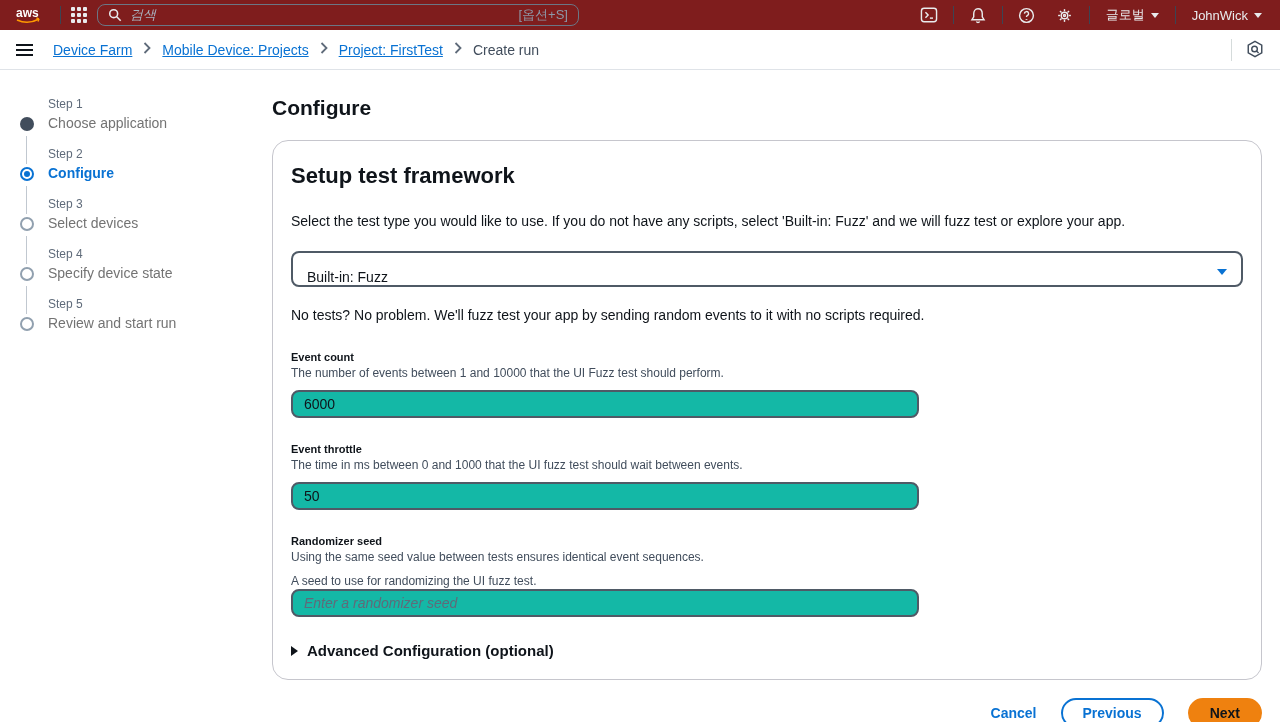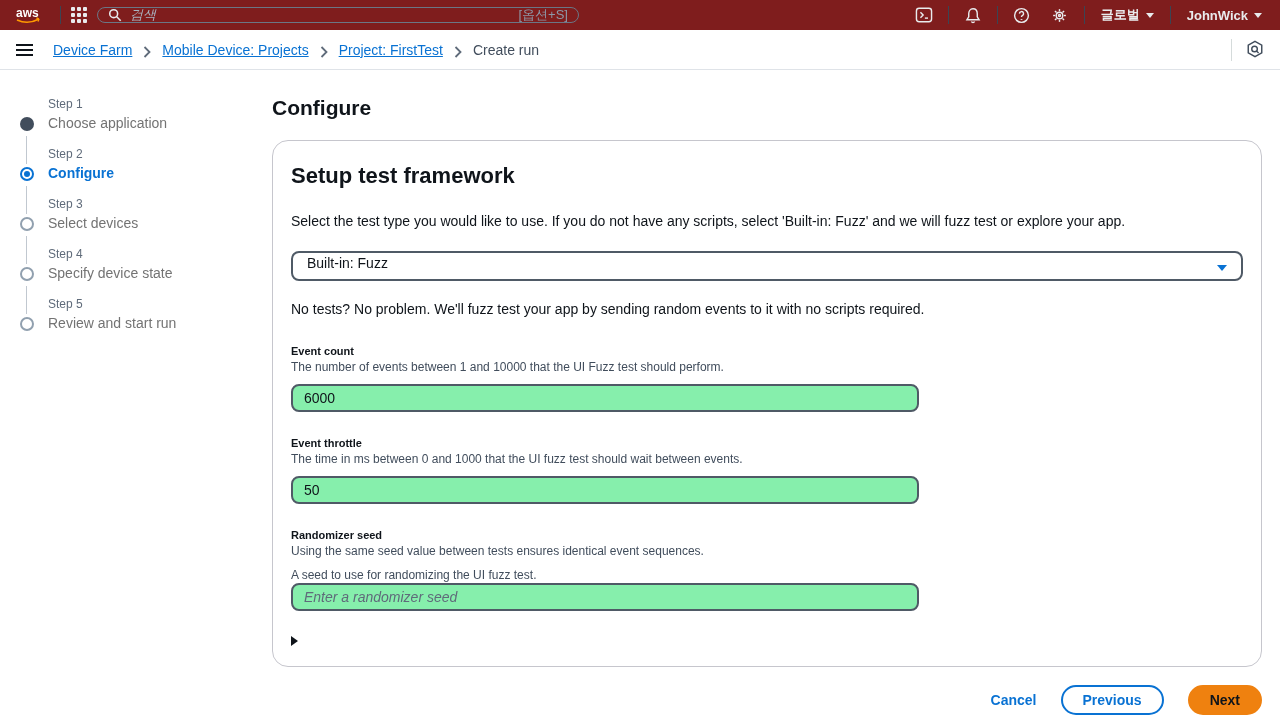--- a/index.html
+++ b/index.html
@@ -13,37 +13,37 @@
   
   .topbar {
     height:30px; background:#7f1d1d; color:#e9ebed;
     display:flex; align-items:center; padding:0 12px; gap:10px;
   }
   .tb-divider { width:1px; height:18px; background:#3b4554; flex:0 0 auto; }
   .aws-logo { display:flex; align-items:center; margin-right:4px; }
   .apps-grid { display:grid; grid-template-columns:repeat(3,4px); grid-template-rows:repeat(3,4px); gap:2px; cursor:pointer; }
   .apps-grid span { width:4px; height:4px; background:#e9ebed; border-radius:1px; }
   .search-box {
-    width:482px; height:16px; border:1px solid #6b7685; border-radius:8px;
+    width:482px; height:22px; border:1px solid #6b7685; border-radius:8px;
     display:flex; align-items:center; gap:8px; padding:0 10px;
     color:#a9b4c0; font-size:13px; cursor:text; margin-right:auto;
   }
   .search-ph { font-style:italic; flex:1; }
   .search-shortcut { color:#8d98a8; font-style:normal; }
   .tb-icon { width:28px; height:24px; display:flex; align-items:center; justify-content:center; cursor:pointer; }
-  .tb-menu { display:flex; align-items:center; gap:6px; font-size:13px; font-weight:bold; color:#e9ebed; cursor:pointer; padding:0 6px; white-space:nowrap; }
+  .tb-menu { display:flex; align-items:center; gap:6px; font-size:13px; font-weight:normal; color:#e9ebed; cursor:pointer; padding:0 6px; white-space:nowrap; }
   .caret-down-light { width:0; height:0; border-left:4px solid transparent; border-right:4px solid transparent; border-top:5px solid #e9ebed; }
 
   
   .crumbbar {
     height:40px; display:flex; align-items:center; padding:0 16px;
     border-bottom:1px solid #dfe3e8; background:#fff;
   }
   .hamburger { margin-right:20px; cursor:pointer; display:flex; align-items:center; }
-  .crumbs { display:flex; align-items:flex-end; gap:11px; flex:1; }
+  .crumbs { display:flex; align-items:flex-start; gap:11px; flex:1; }
   .crumb-link { color:#0972d3; text-decoration:underline; cursor:pointer; }
   .crumb-current { color:#414d5c; }
   .crumb-sep { display:flex; align-items:center; }
   .crumb-right { display:flex; align-items:center; gap:14px; }
   .crumb-vdiv { width:1px; height:22px; background:#d5dbdb; }
 
   
   .layout { display:flex; align-items:flex-start; }
   .sidebar { width:252px; flex:0 0 252px; padding:27px 0 0 20px; }
   .step { position:relative; padding-left:28px; min-height:46px; margin-bottom:4px; }
@@ -61,34 +61,34 @@
   .page-title { font-size:21px; font-weight:bold; margin:2px 0 20px 0; }
 
   .card {
     border:1px solid #c6c6cd; border-radius:16px; background:#fff;
     padding:22px 18px 20px 18px;
   }
   .card-title { font-size:22px; font-weight:bold; margin:0 0 24px 0; }
   .intro { font-size:14px; margin-bottom:22px; }
   .select-box {
     height:30px; border:2px solid #4f5a66; border-radius:8px;
-    display:flex; align-items:flex-end; justify-content:space-between;
-    padding:8px 14px; font-size:14px; cursor:pointer; background:#fff;
+    display:flex; align-items:flex-start; justify-content:space-between;
+    padding:16px 14px; font-size:14px; cursor:pointer; background:#fff;
   }
   .caret-down-blue { width:0; height:0; border-left:5px solid transparent; border-right:5px solid transparent; border-top:6px solid #0972d3; }
   .note { font-size:14px; margin:20px 0 28px 0; }
 
   .field-group { margin-bottom:25px; }
   .field-label { font-size:11px; font-weight:bold; margin-bottom:3px; }
   .field-help { font-size:12px; color:#414d5c; line-height:15px; margin-bottom:9px; }
   .field-help.tight { margin-bottom:0; }
   .text-input {
     width:628px; height:28px; border:2px solid #4f5a66; border-radius:8px;
     padding:0 11px; font-size:14px; color:#0f141a;
-    font-family:"Liberation Sans", sans-serif; outline:none; background:#86efac;
+    font-family:"Liberation Sans", sans-serif; outline:none; background:#14b8a6;
   }
   .text-input::placeholder { font-style:italic; color:#5f6b7a; }
 
   .advanced-toggle { display:flex; align-items:center; gap:9px; margin-top:6px; cursor:pointer; }
   .tri-right { width:0; height:0; border-top:5px solid transparent; border-bottom:5px solid transparent; border-left:7px solid #0f141a; }
   .advanced-label { font-size:15px; font-weight:bold; }
 
   .footer-actions { display:flex; align-items:center; justify-content:flex-end; gap:24px; margin-top:18px; }
   .cancel-link { color:#0972d3; font-weight:bold; font-size:14px; cursor:pointer; text-decoration:none; }
   .btn { border-radius:20px; font-size:14px; font-weight:bold; padding:5px 20px; cursor:pointer; font-family:"Liberation Sans", sans-serif; }
@@ -278,20 +278,21 @@
 
       <div class="field-group">
         <div class="field-label">Randomizer seed</div>
         <div class="field-help">Using the same seed value between tests ensures identical event sequences.</div>
         <div class="field-help tight">A seed to use for randomizing the UI fuzz test.</div>
         <input class="text-input" type="text" placeholder="Enter a randomizer seed" style="">
       </div>
 
       <div class="advanced-toggle">
         <span class="tri-right"></span>
+        <span class="advanced-label">Advanced Configuration (optional)</span>
       </div>
     </section>
 
     <div class="footer-actions">
       <a class="cancel-link">Cancel</a>
       <button class="btn btn-secondary">Previous</button>
       <button class="btn btn-primary">Next</button>
     </div>
   </main>
 </div>

